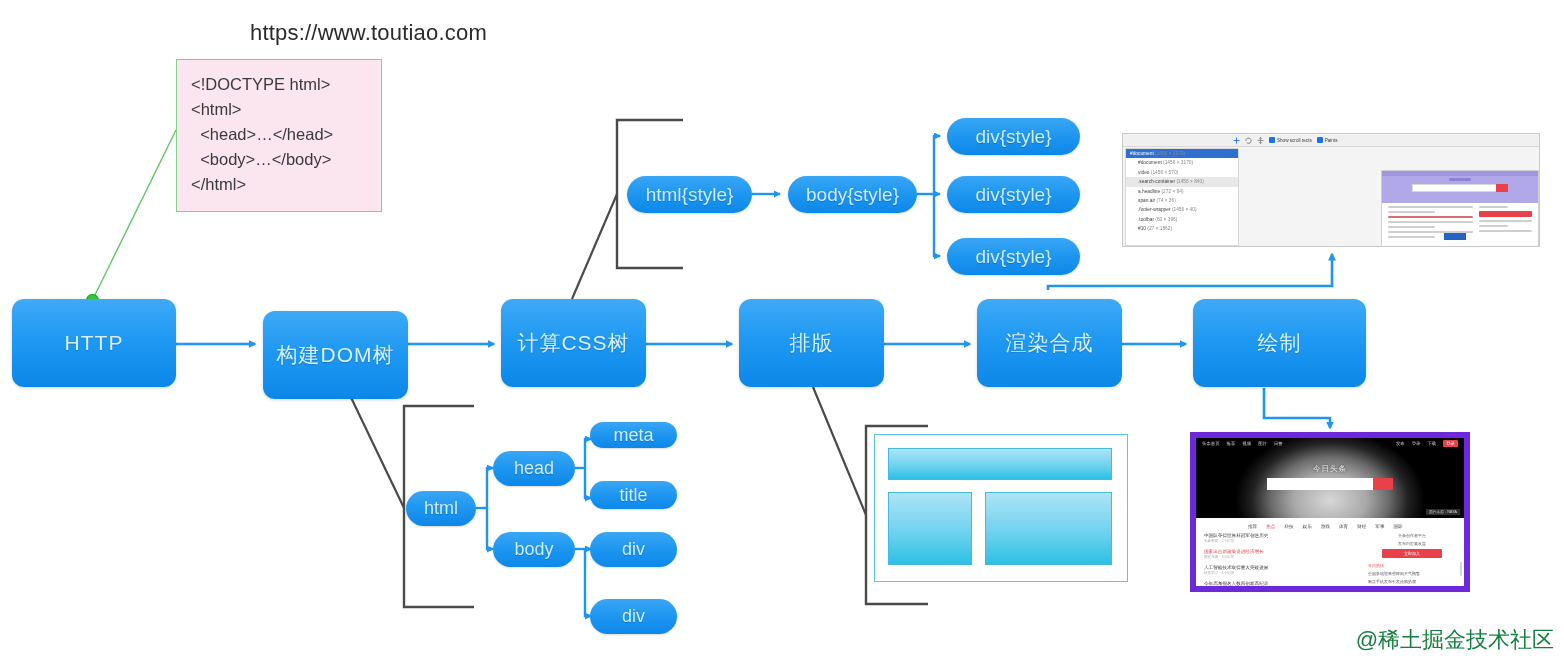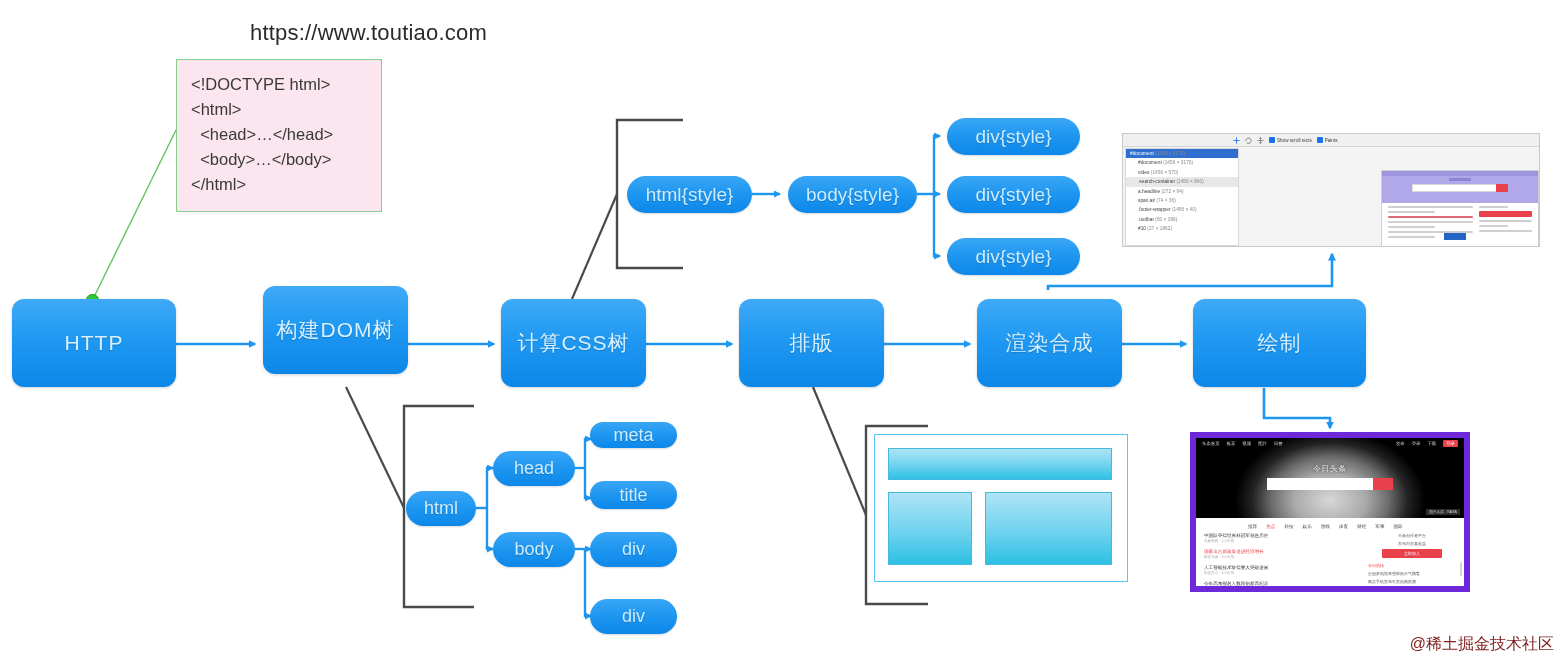--- a/index.html
+++ b/index.html
@@ -195,21 +195,21 @@
     padding: 2px 0; margin: 0 14px 5px; border-radius: 1px;
   }
   .site-scroll {
     position: absolute; right: 2px; bottom: 10px;
     width: 2px; height: 14px; background: #d5d5d5; border-radius: 1px;
   }
 
   
   .watermark {
     position: absolute; right: 10px; bottom: 10px;
-    font-size: 16px; color: #7f1d1d; white-space: nowrap;
+    font-size: 22px; color: #15803d; white-space: nowrap;
   }
 </style>
 </head>
 <body>
 
 <div id="stage">
 
   <svg id="wires" viewBox="0 0 1564 665" xmlns="http://www.w3.org/2000/svg">
     <defs>
       <marker id="ah-blue" markerWidth="8" markerHeight="8" refX="6.5" refY="4" orient="auto" markerUnits="userSpaceOnUse">
@@ -284,21 +284,21 @@
   <div class="src-card"><span>&lt;!DOCTYPE html&gt;
 &lt;html&gt;
   &lt;head&gt;…&lt;/head&gt;
   &lt;body&gt;…&lt;/body&gt;
 &lt;/html&gt;</span></div>
 
   <div class="green-dot"></div>
 
   <div class="flow-box" style="left:12px; top:299px; width:164px; height:88px;">HTTP</div>
 
-  <div class="flow-box" style="left:263px; top:286px; width:145px; height:88px;">构建DOM树</div>
+  <div class="flow-box" style="left:263px; top:311px; width:145px; height:88px;">构建DOM树</div>
 
   <div class="flow-box" style="left:501px; top:299px; width:145px; height:88px;">计算CSS树</div>
 
   <div class="flow-box" style="left:739px; top:299px; width:145px; height:88px;">排版</div>
 
   <div class="flow-box" style="left:977px; top:299px; width:145px; height:88px;">渲染合成</div>
 
   <div class="flow-box" style="left:1193px; top:299px; width:173px; height:88px;">绘制</div>
 
   <div class="pill" style="left:627px; top:176px; width:125px; height:37px;">html{style}</div>

